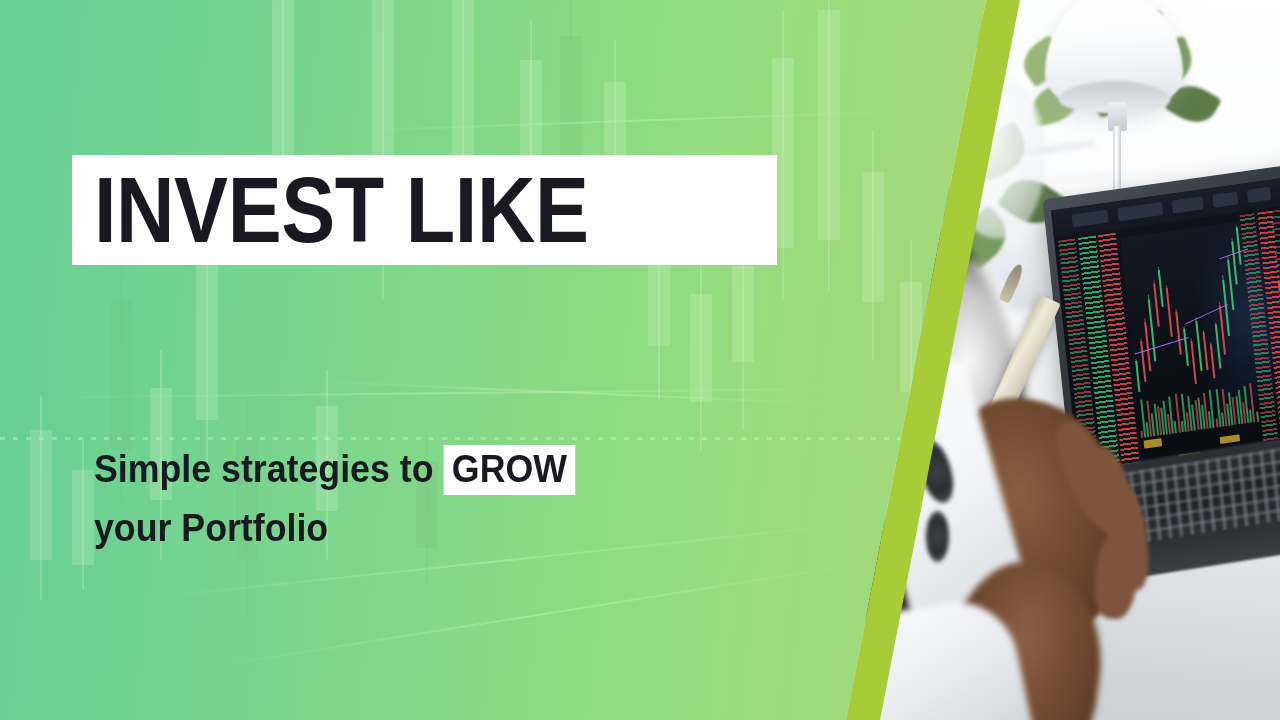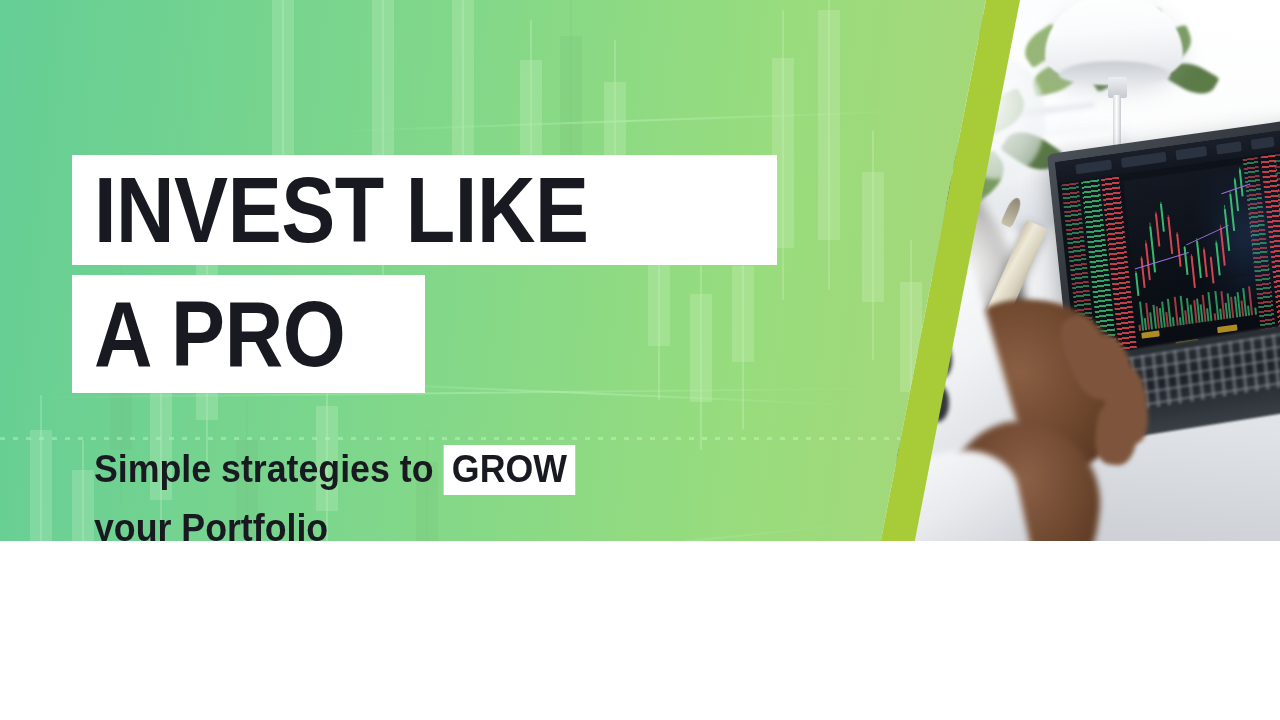--- a/index.html
+++ b/index.html
@@ -1,20 +1,20 @@
 <!DOCTYPE html>
 <html style="--g0: #65CE95; --g1: #7CD68C; --g2: #97DC7E; --g3: #ABD677; --g4: #B5D867; --accent: #A8CC38; --ink: #191A21; --boxbg: #FFFFFF;"><head>
 <meta charset="utf-8">
 <title>Invest Like A Pro</title>
 <style>
   * { margin:0; padding:0; box-sizing:border-box; }
   html,body { width:1280px; height:720px; overflow:hidden; background:#fff;
               font-family:"Liberation Sans", sans-serif; }
 
-  #stage { position:relative; width:1280px; height:541px; overflow:hidden; }
+  #stage { position:relative; width:1280px; height:720px; overflow:hidden; }
 
   
   .photo { position:absolute; inset:0 0 0 820px; overflow:hidden;
            background:#d9dde2; }
 
   
   .ph-wall { position:absolute; inset:0;
        background:
         linear-gradient(185deg,#ffffff 0%,#fbfcfd 30%,#eef0f2 55%,#dfe2e6 75%,#c9ccd2 100%);}
   
@@ -433,23 +433,20 @@
         <div class="bgline" style="left: 200px; top: 612px; width: 700px; transform: rotate(-9deg);"></div>
         <div class="bgline" style="left: 300px; top: 392px; width: 560px; transform: rotate(2.5deg);"></div>
         <div class="bgdots" style="left: 0px; top: 437px; width: 900px;"></div>
       </div>
   </div>
 
   <div class="tbox" id="h1box">
     <div class="headline" id="h1">INVEST LIKE</div>
   </div>
 
-  <div class="tbox" id="h2box">
-    <div class="headline" id="h2">A PRO</div>
-  </div>
 
   <div class="sub">
     <div>
       <span>Simple strategies to</span>
       <span class="hl">GROW</span>
     </div>
     <div>your Portfolio</div>
   </div>
 
 </div>

